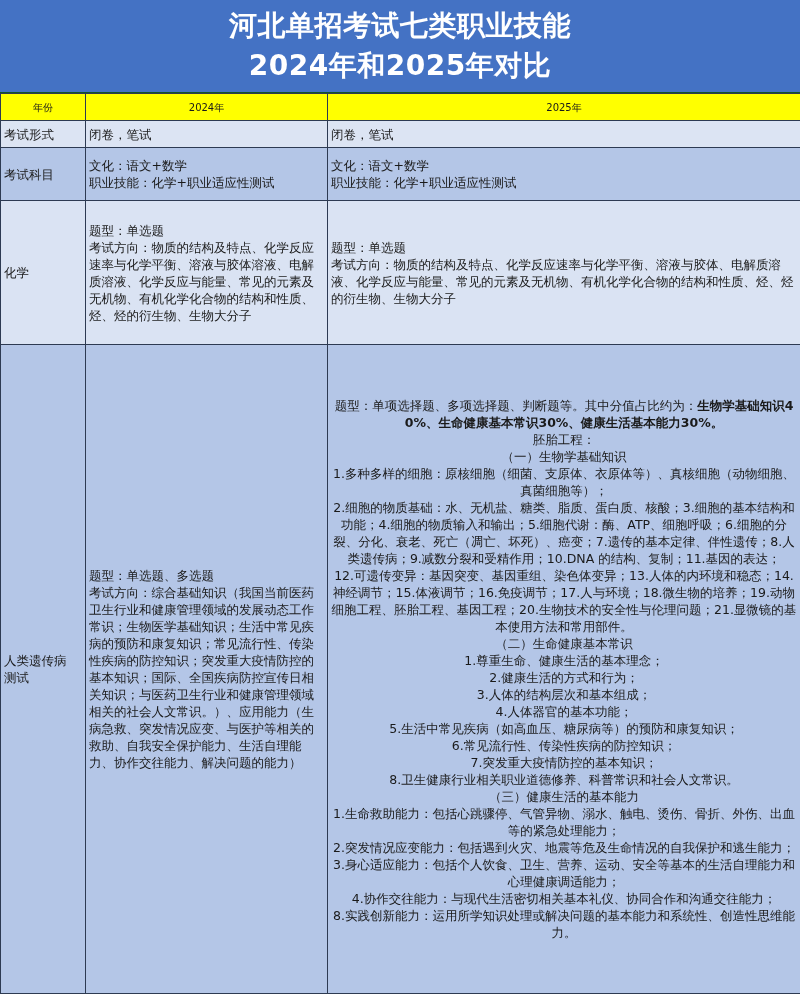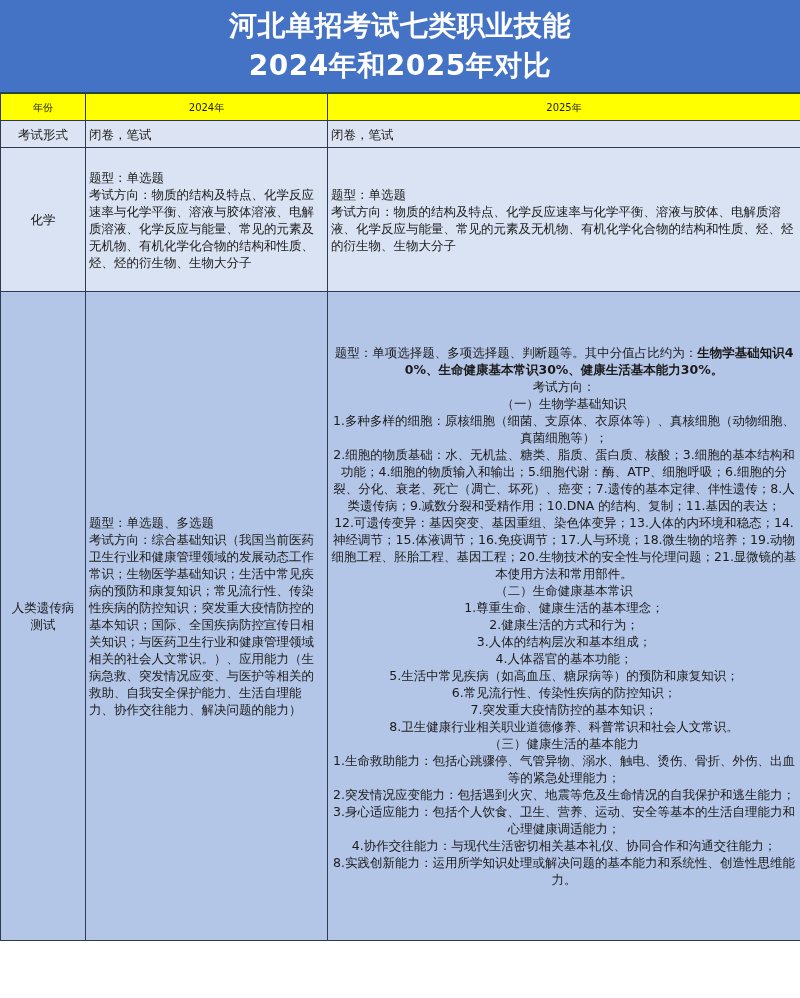--- a/index.html
+++ b/index.html
@@ -31,21 +31,21 @@
     overflow: hidden;
   }
   col.c1 { width: 85px; }
   col.c2 { width: 242px; }
   col.c3 { width: 473px; }
   tr.hdr td { background: #FFFF00; height: 26px; text-align: center; font-size: 10px; }
   tr.r-form td { background: #DCE4F3; height: 26px; }
   tr.r-subj td { background: #B4C6E7; height: 52px; }
   tr.r-chem td { background: #DAE3F3; height: 143px; }
   tr.r-voc td { background: #B4C6E7; height: 648px; }
-  td.label { text-align: center; font-size: 13.5px; }
+  td.label { font-size: 13.5px; }
   .line { display: block; }
   .bold { font-weight: bold; }
   .cell-text { white-space: normal; word-break: break-all; }
   td.top { vertical-align: top; padding-top: 4px; text-align: center; }
 </style>
 </head>
 <body>
 
 <div class="page">
 
@@ -67,20 +67,31 @@
       <td>2024年</td>
       <td>2025年</td>
     </tr>
 
     <tr class="r-form">
       <td class="label">考试形式</td>
       <td>闭卷，笔试</td>
       <td>闭卷，笔试</td>
     </tr>
 
+    <tr class="r-subj">
+      <td class="label">考试科目</td>
+      <td>
+        <span class="line">文化：语文+数学</span>
+        <span class="line">职业技能：化学+职业适应性测试</span>
+      </td>
+      <td>
+        <span class="line">文化：语文+数学</span>
+        <span class="line">职业技能：化学+职业适应性测试</span>
+      </td>
+    </tr>
 
     <tr class="r-chem">
       <td class="label">化学</td>
       <td class="cell-text">
         <span class="line">题型：单选题</span>
         <span class="line">考试方向：物质的结构及特点、化学反应速率与化学平衡、溶液与胶体溶液、电解质溶液、化学反应与能量、常见的元素及无机物、有机化学化合物的结构和性质、烃、烃的衍生物、生物大分子</span>
       </td>
       <td class="cell-text">
         <span class="line">题型：单选题</span>
         <span class="line">考试方向：物质的结构及特点、化学反应速率与化学平衡、溶液与胶体、电解质溶液、化学反应与能量、常见的元素及无机物、有机化学化合物的结构和性质、烃、烃的衍生物、生物大分子</span>
@@ -91,21 +102,21 @@
       <td class="label">
         <span class="line">人类遗传病</span>
         <span class="line">测试</span>
       </td>
       <td class="cell-text">
         <span class="line">题型：单选题、多选题</span>
         <span class="line">考试方向：综合基础知识（我国当前医药卫生行业和健康管理领域的发展动态工作常识；生物医学基础知识；生活中常见疾病的预防和康复知识；常见流行性、传染性疾病的防控知识；突发重大疫情防控的基本知识；国际、全国疾病防控宣传日相关知识；与医药卫生行业和健康管理领域相关的社会人文常识。）、应用能力（生病急救、突发情况应变、与医护等相关的救助、自我安全保护能力、生活自理能力、协作交往能力、解决问题的能力）</span>
       </td>
       <td class="cell-text top">
         <span class="line"><span>题型：单项选择题、多项选择题、判断题等。其中分值占比约为：</span><span class="bold">生物学基础知识40%、生命健康基本常识30%、健康生活基本能力30%。</span></span>
-        <span class="line">考试方向：</span>
+        <span class="line">胚胎工程：</span>
 
         <span class="line">（一）生物学基础知识</span>
         <span class="line">1.多种多样的细胞：原核细胞（细菌、支原体、衣原体等）、真核细胞（动物细胞、真菌细胞等）；</span>
         <span class="line">2.细胞的物质基础：水、无机盐、糖类、脂质、蛋白质、核酸；3.细胞的基本结构和功能；4.细胞的物质输入和输出；5.细胞代谢：酶、ATP、细胞呼吸；6.细胞的分裂、分化、衰老、死亡（凋亡、坏死）、癌变；7.遗传的基本定律、伴性遗传；8.人类遗传病；9.减数分裂和受精作用；10.DNA 的结构、复制；11.基因的表达；</span>
         <span class="line">12.可遗传变异：基因突变、基因重组、染色体变异；13.人体的内环境和稳态；14.神经调节；15.体液调节；16.免疫调节；17.人与环境；18.微生物的培养；19.动物细胞工程、胚胎工程、基因工程；20.生物技术的安全性与伦理问题；21.显微镜的基本使用方法和常用部件。</span>
 
         <span class="line">（二）生命健康基本常识</span>
         <span class="line">1.尊重生命、健康生活的基本理念；</span>
         <span class="line">2.健康生活的方式和行为；</span>
         <span class="line">3.人体的结构层次和基本组成；</span>

